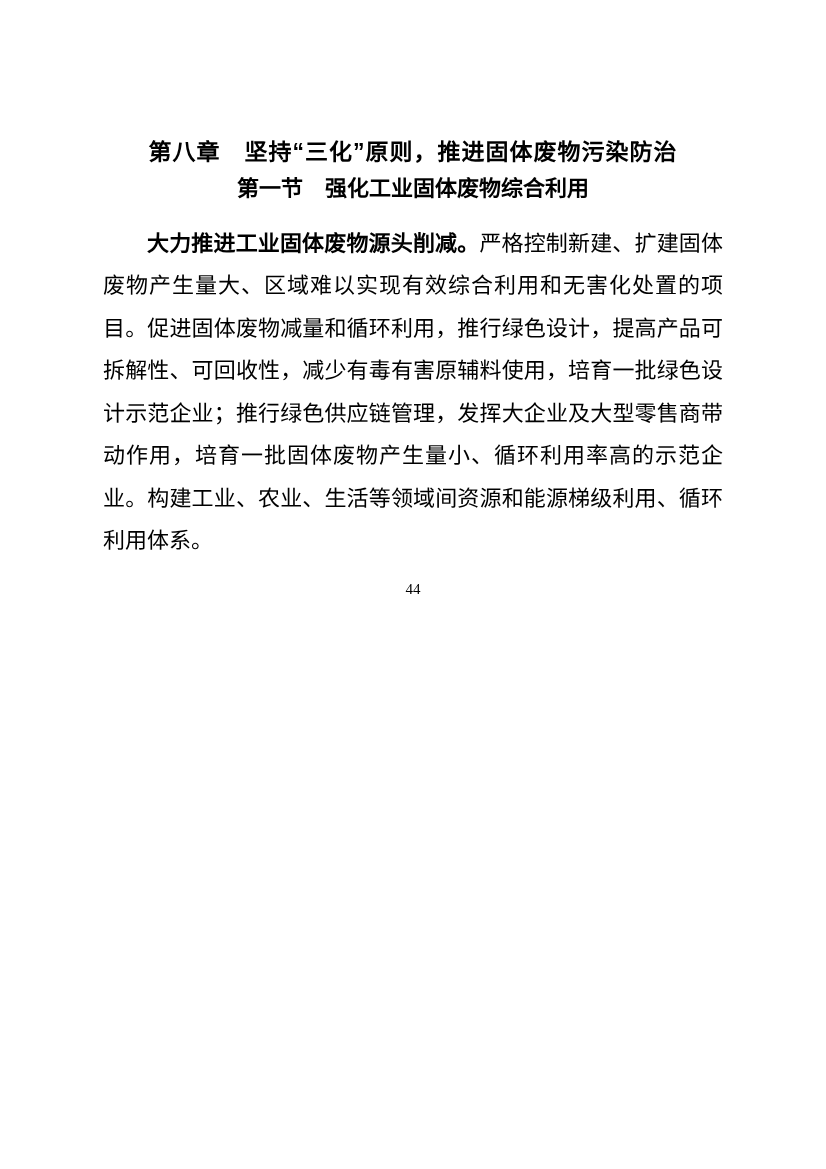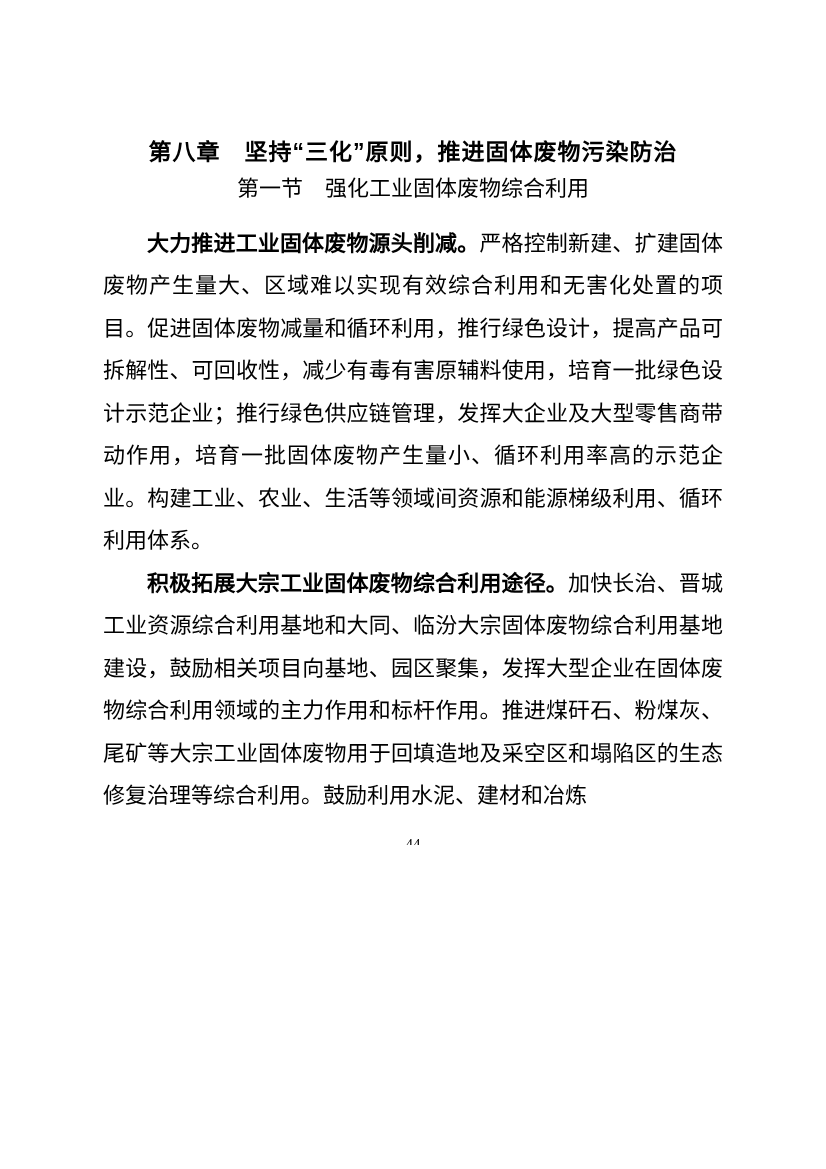--- a/index.html
+++ b/index.html
@@ -38,21 +38,21 @@
   }
   .body-para.first {
     margin-top: 27px;
   }
   .body-para.after-heading {
     margin-top: 12px;
   }
   .section-title {
     margin: 0;
     font-family: "Liberation Sans", "DejaVu Sans", sans-serif;
-    font-weight: normal;
+    font-weight: bold;
     font-size: 22px;
     line-height: 42.5px;
     text-align: center;
     text-indent: 0;
     white-space: nowrap;
   }
   .lead-bold {
     font-family: "Liberation Sans", "DejaVu Sans", sans-serif;
     font-weight: bold;
   }
@@ -68,17 +68,16 @@
 
 <div class="page">
 
   <h1 class="chapter-title">第八章　坚持“三化”原则，推进固体废物污染防治</h1>
 
 
   <h2 class="section-title">第一节　强化工业固体废物综合利用</h2>
 
   <p class="body-para after-heading"><b class="lead-bold">大力推进工业固体废物源头削减。</b><span>严格控制新建、扩建固体废物产生量大、区域难以实现有效综合利用和无害化处置的项目。促进固体废物减量和循环利用，推行绿色设计，提高产品可拆解性、可回收性，减少有毒有害原辅料使用，培育一批绿色设计示范企业；推行绿色供应链管理，发挥大企业及大型零售商带动作用，培育一批固体废物产生量小、循环利用率高的示范企业。构建工业、农业、生活等领域间资源和能源梯级利用、循环利用体系。</span></p>
 
-  <p class="body-para"><b class="lead-bold">积极拓展大宗工业固体废物综合利用途径。</b><span>加快长治、晋城工业资源综合利用基地和大同、临汾大宗固体废物综合利用基地建设，鼓励相关项目向基地、园区聚集，发挥大型企业在固体废物综合利用领域的主力作用和标杆作用。推进煤矸石、粉煤灰、尾矿等大宗工业固体废物用于回填造地及采空区和塌陷区的生态修复治理等综合利用。鼓励利用水泥、建材和冶炼</span></p>
 
   <div class="page-number">44</div>
 
 </div>
 
 </body></html>

